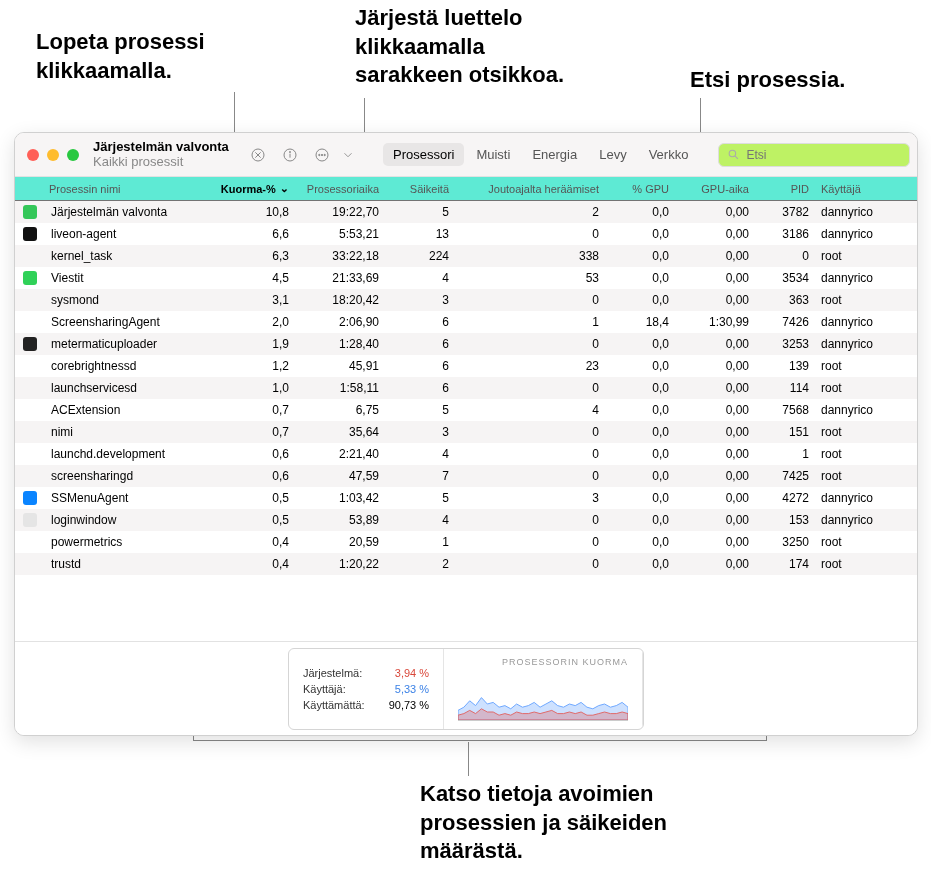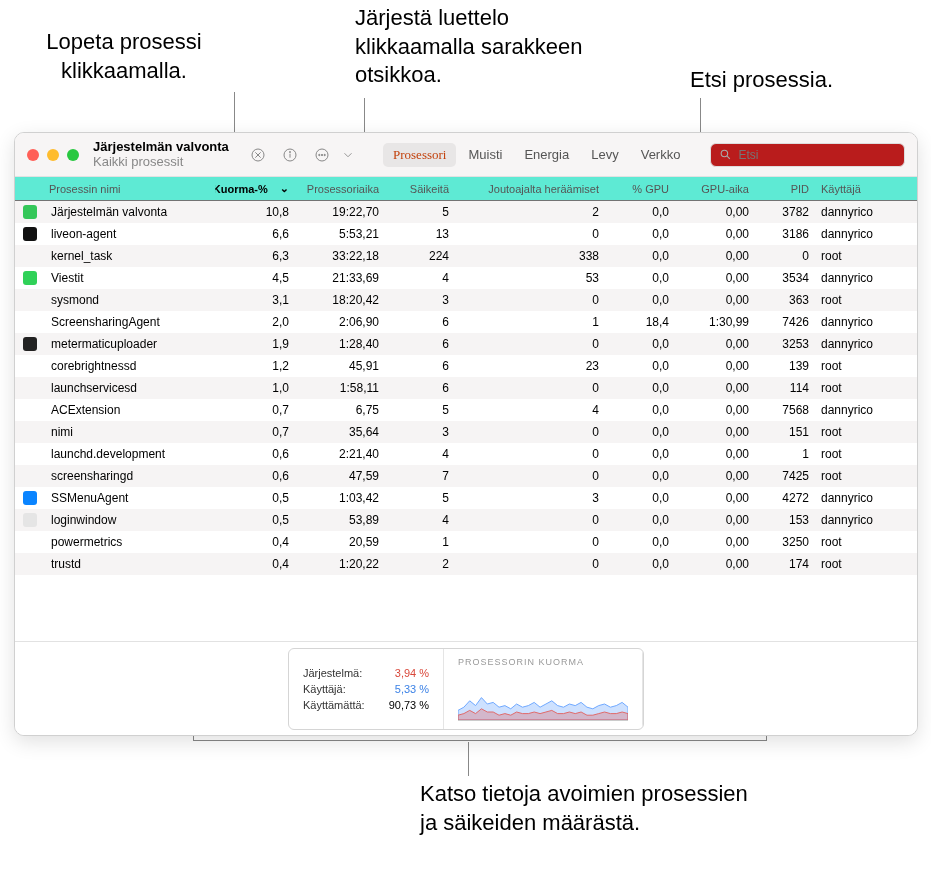--- a/index.html
+++ b/index.html
@@ -10,20 +10,21 @@
     height: 880px;
     position: relative;
     font-size: 13px;
     color: #000;
   }
   .callout {
     position: absolute;
     font-size: 22px;
     line-height: 1.3;
     color: #000;
+    font-weight: bold;
   }
   .callout-line {
     position: absolute;
     background: #888;
   }
   .window {
     position: absolute;
     top: 132px;
     left: 14px;
     width: 904px;
@@ -55,40 +56,40 @@
   .tb-btn {
     width:26px; height:24px; border-radius:5px;
     display:flex; align-items:center; justify-content:center;
     color:#888;
   }
   .tb-btn svg { width:16px; height:16px; stroke:#888; fill:none; stroke-width:1.5; }
   .tabs { display:flex; gap:2px; margin-left:20px; }
   .tab {
     padding:4px 10px; border-radius:5px; font-size:13px; color:#555;
   }
-  .tab.active { background:#e8e6e6; color:#c2410c;font-family:Liberation Serif, serif; }
+  .tab.active { background:#e8e6e6; color:#000000; }
   .search {
     margin-left:12px; flex:1; display:flex; align-items:center;
-    background:#b91c1c; border:1px solid #ddd; border-radius:6px;
+    background:#bef264; border:1px solid #ddd; border-radius:6px;
     padding:3px 8px; height:24px; gap:6px;
   }
   .search svg{width:13px;height:13px;stroke:#aaa;fill:none;stroke-width:2;}
   .search input{border:none;outline:none;flex:1;font-size:12px;background:transparent;}
   .headers {
     display:grid;
     grid-template-columns: 30px 170px 80px 90px 70px 150px 70px 80px 60px 1fr;
     font-size:11px; color:#555;
     border-bottom:1px solid #737373;
     background:#5eead4;
     height:24px; align-items:center;
   }
   .headers > div { padding:0 6px; text-align:right; white-space:nowrap; overflow:hidden;}
   .headers .h-name{text-align:left; padding-left:4px;}
   .headers .h-user{text-align:left;}
-  .headers .sorted{font-weight:600; color:#000; display:flex; justify-content:flex-end; align-items:center; gap:12px;}
+  .headers .sorted{font-weight:600; color:#000; display:flex; justify-content:flex-end; align-items:center; gap:4px;}
   .rows { flex:1; overflow:hidden; }
   .row {
     display:grid;
     grid-template-columns: 30px 170px 80px 90px 70px 150px 70px 80px 60px 1fr;
     height:22px; align-items:center; font-size:12px;
   }
   .row.alt{background:#f6f4f4;}
   .row > div{padding:0 6px; text-align:right; white-space:nowrap; overflow:hidden;}
   .row .c-icon{display:flex;justify-content:center;}
   .row .c-name{text-align:left;}
@@ -99,27 +100,27 @@
     display:flex; justify-content:center; align-items:center;
     background:#fff; padding:8px 0;
   }
   .ftr-box{ display:flex; gap:0; border:1px solid #d5d5d5; border-radius:6px; overflow:hidden;}
   .ftr-col{padding:8px 14px; font-size:11px; display:flex; flex-direction:column; gap:4px; justify-content:center;}
   .ftr-col.mid{border-left:1px solid #e5e5e5;border-right:1px solid #e5e5e5;min-width:190px;}
   .ftr-row{display:flex; justify-content:space-between; gap:24px;}
   .ftr-label{color:#333;}
   .ftr-val-red{color:#d9483b;}
   .ftr-val-blue{color:#3c82e6;}
-  .chart-title{font-size:9px;letter-spacing:1px;color:#999;text-align:left;margin-bottom:2px;}
+  .chart-title{font-size:9px;letter-spacing:1px;color:#999;text-align:right;margin-bottom:2px;}
   .chart{width:170px;height:48px;position:relative;border-bottom:1px solid #ccc;}
 </style>
 </head>
 <body>
 
-<div class="callout" style="top:28px;left:24px;text-align:center;width:200px;">Lopeta prosessi klikkaamalla.</div>
+<div class="callout" style="top:28px;left:36px;text-align:left;width:200px;">Lopeta prosessi klikkaamalla.</div>
 <div class="callout-line" style="top:92px;left:234px;width:1px;height:48px;"></div>
 
 <div class="callout" style="top:4px;left:355px;width:230px;">Järjestä luettelo klikkaamalla sarakkeen otsikkoa.</div>
 <div class="callout-line" style="top:98px;left:364px;width:1px;height:58px;"></div>
 
 <div class="callout" style="top:66px;left:690px;width:220px;text-align:left;">Etsi prosessia.</div>
 <div class="callout-line" style="top:98px;left:700px;width:1px;height:44px;"></div>
 
 <div class="callout" style="top:780px;left:420px;width:340px;">Katso tietoja avoimien prosessien ja säikeiden määrästä.</div>
 <div class="callout-line" style="top:742px;left:468px;width:1px;height:34px;"></div>

